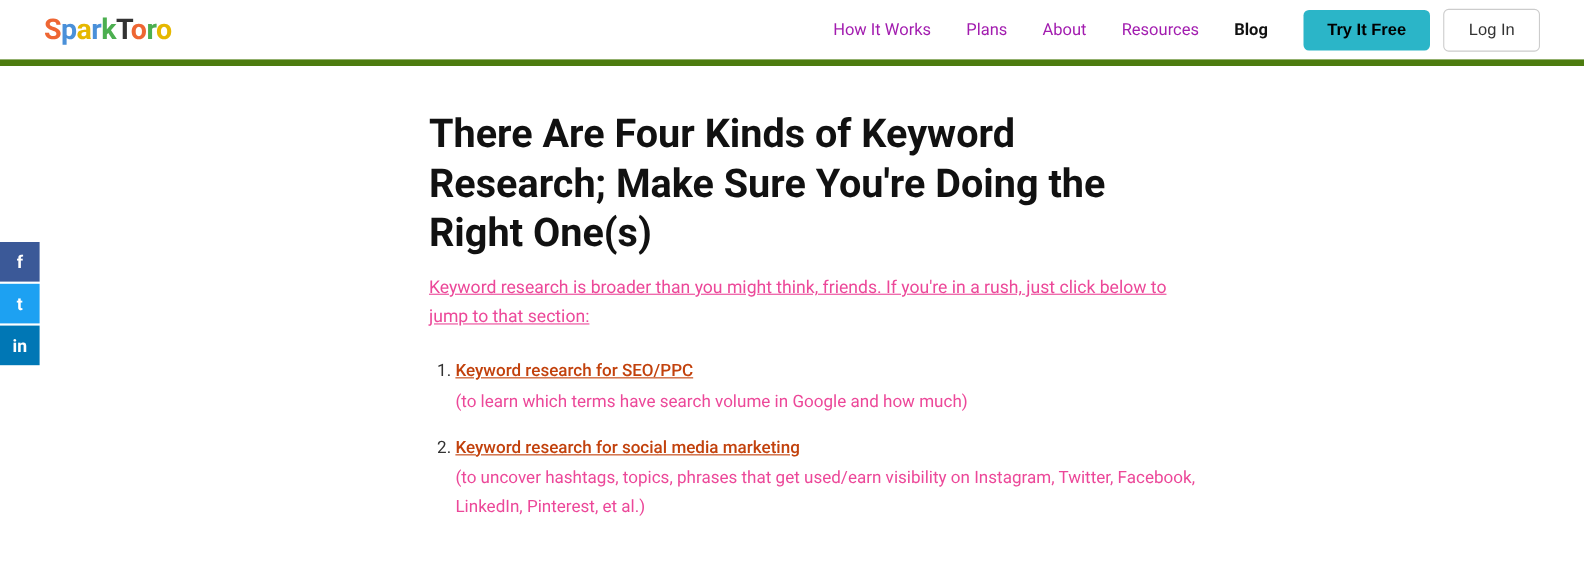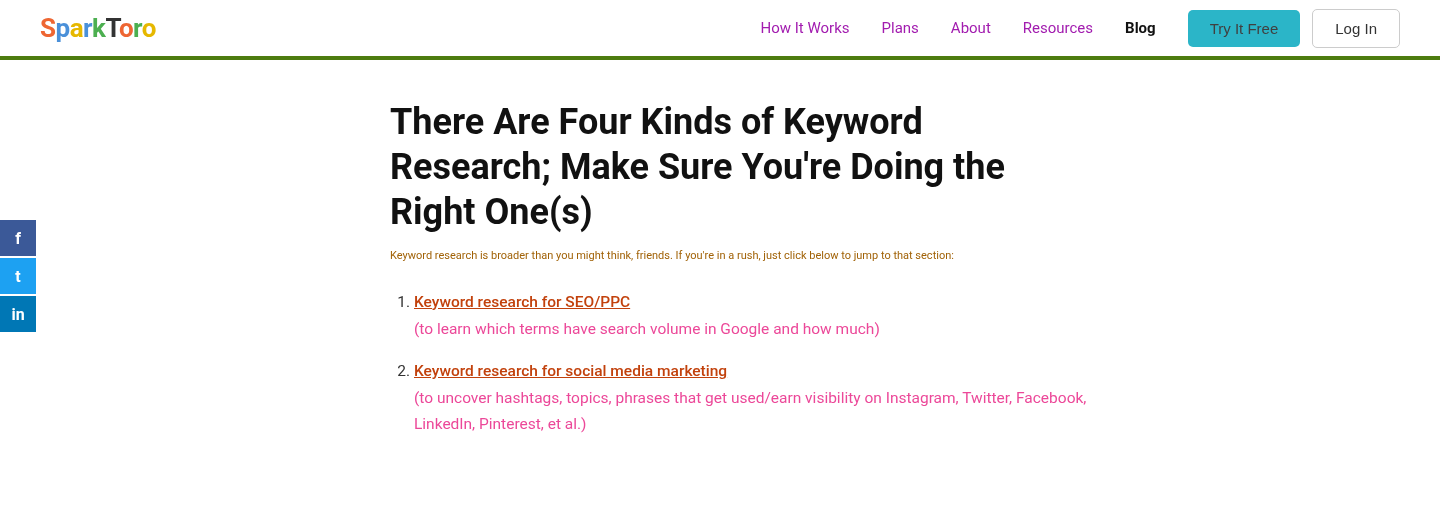--- a/index.html
+++ b/index.html
@@ -16,21 +16,21 @@
       min-height: 525px;
       overflow-x: hidden;
     }
 
     
     nav {
       display: flex;
       align-items: center;
       padding: 0 40px;
       height: 60px;
-      border-bottom: 4px solid #4d7c0f;
+      border-bottom: 6px solid #4d7c0f;
       background: #fff;
       position: relative;
     }
 
     .logo-container {
       margin-right: auto;
     }
 
     .logo-text {
       font-size: 26px;
@@ -68,26 +68,26 @@
     }
 
     .nav-actions {
       display: flex;
       align-items: center;
       gap: 12px;
     }
 
     .btn-try {
       background: #2bb5c8;
-      color: #404040;
+      color: #000000;
       border: none;
       border-radius: 5px;
       padding: 10px 22px;
       font-size: 15px;
-      font-weight: 400;
+      font-weight: 700;
       cursor: pointer;
       white-space: nowrap;
     }
 
     .btn-login {
       background: #fff;
       color: #333;
       border: 1px solid #ccc;
       border-radius: 5px;
       padding: 10px 22px;
@@ -170,24 +170,25 @@
       font-size: 14px;
       color: #555;
     }
 
     .author-name {
       color: #2aa3c8;
       font-weight: 600;
     }
 
     .article-intro {
-      font-size: 11px;
+      font-size: 16px;
       line-height: 1.7;
-      color: #a16207;
+      color: #ec4899;
       margin-bottom: 24px;
+      text-decoration: underline;
     }
 
     .article-list {
       list-style: decimal;
       padding-left: 24px;
       display: flex;
       flex-direction: column;
       gap: 16px;
     }
 

